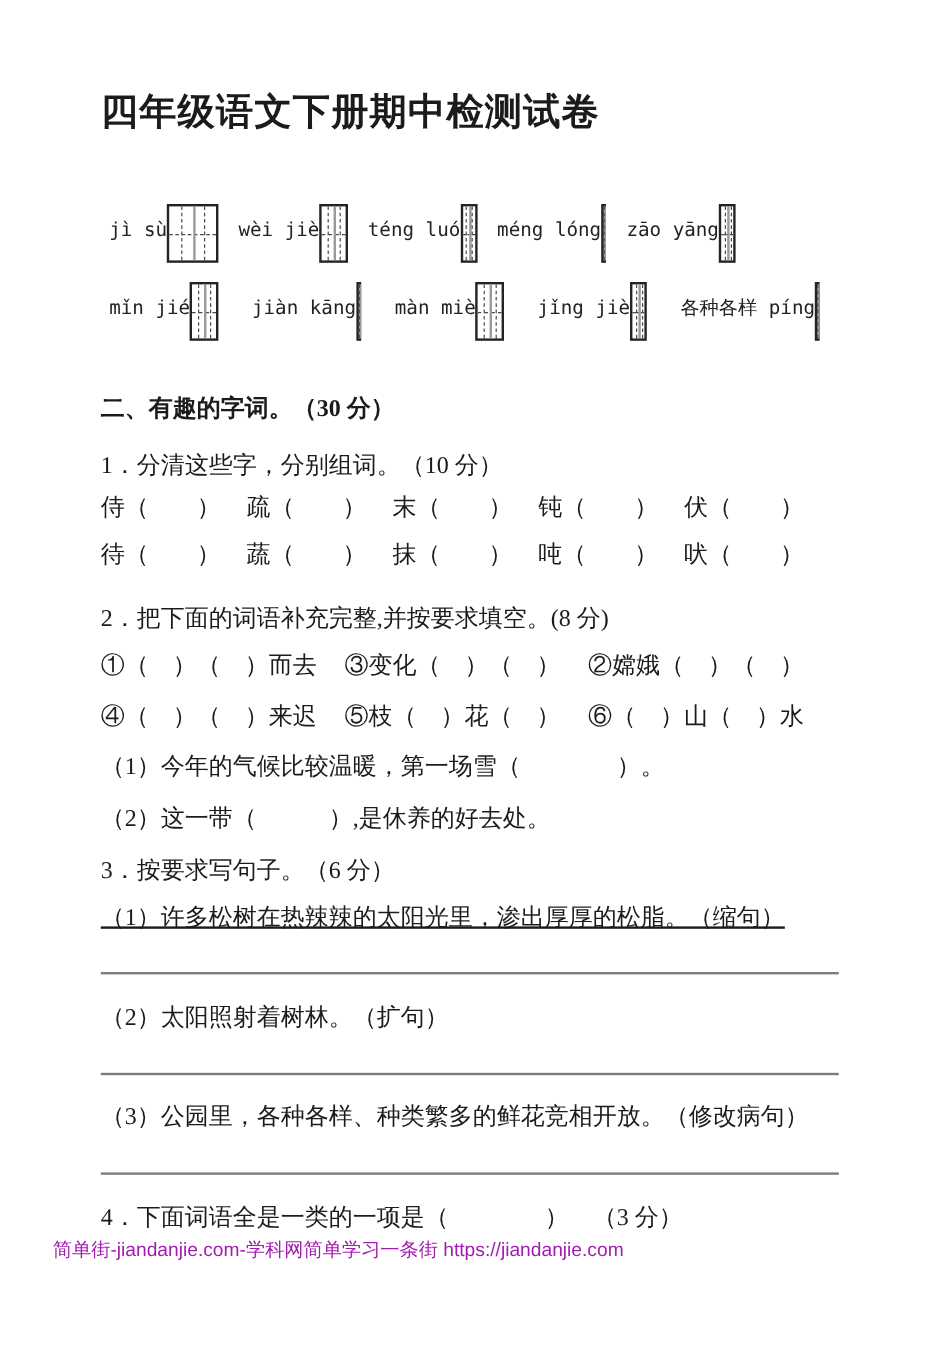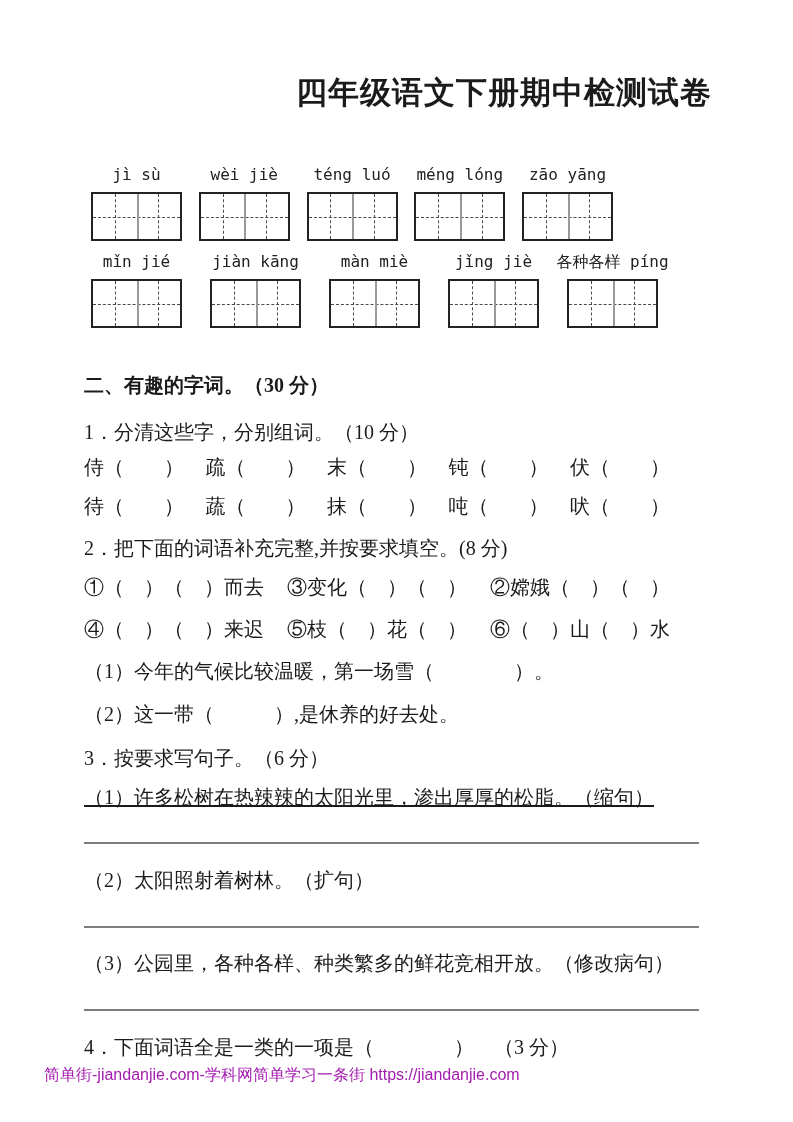--- a/index.html
+++ b/index.html
@@ -6,50 +6,50 @@
   body {
     width: 793px; height: 1122px;
     background: #ffffff;
     color: #1b1b1b;
     font-family: "Liberation Serif", "DejaVu Serif", serif;
     overflow: hidden;
   }
   .content { padding: 74px 81px 0 84px; box-sizing: border-box; }
 
   .title {
-    font-size: 31px; font-weight: bold; text-align: right;
+    font-size: 31px; font-weight: bold; text-align: left;
     margin: 0; letter-spacing: 1px; line-height: 38px;
   }
 
   
   .py-block { width: 522px; margin-left: 7px; display: flex; justify-content: space-between; }
   .py-block.first { margin-top: 52px; }
   .py-block.second { margin-top: 10px; gap: 28px; }
-  .py-col { width: 91px; display: flex; flex-direction: column; align-items: center; }
+  .py-col { width: 91px; display: flex; flex-direction: row; align-items: center; }
   .pinyin {
     font-family: "DejaVu Sans Mono", monospace;
     font-size: 16px; line-height: 22px; white-space: pre; color: #222;
   }
   .tian-grid {
     position: relative; width: 91px; height: 49px; margin-top: 6px;
     border: 2px solid #232323; box-sizing: border-box; background: #fff;
   }
   .tian-grid i { position: absolute; display: block; }
   .tg-h-mid { left: 0; right: 0; top: 50%; border-top: 1px dashed #4a4a4a; }
   .tg-v-q1 { top: 0; bottom: 0; left: 25%; border-left: 1px dashed #4a4a4a; }
   .tg-v-q3 { top: 0; bottom: 0; left: 75%; border-left: 1px dashed #4a4a4a; }
   .tg-v-mid { top: 0; bottom: 0; left: 50%; border-left: 2px solid #9a9a9a; }
 
   .line { font-size: 20px; line-height: 26px; }
   .section-heading { font-weight: bold; margin-top: 44px; font-size: 20px; }
   .q1-prompt { margin-top: 21px; }
   .pair-row { display: flex; justify-content: space-between; width: 586px; }
   .pair-row.a { margin-top: 9px; }
   .pair-row.b { margin-top: 13px; }
-  .q2-prompt { margin-top: 16px; }
+  .q2-prompt { margin-top: 28px; }
   .idiom-row { display: flex; justify-content: space-between; width: 586px; }
   .idiom-row.r1 { margin-top: 13px; }
   .idiom-row.r2 { margin-top: 16px; }
   .fill1 { margin-top: 16px; }
   .fill2 { margin-top: 17px; }
   .q3-prompt { margin-top: 18px; }
   .q3-item1 { margin-top: 13px; text-decoration: underline; }
   .q3-item2 { margin-top: 23px; }
   .q3-item3 { margin-top: 22px; }
   .q4-prompt { margin-top: 23px; }

